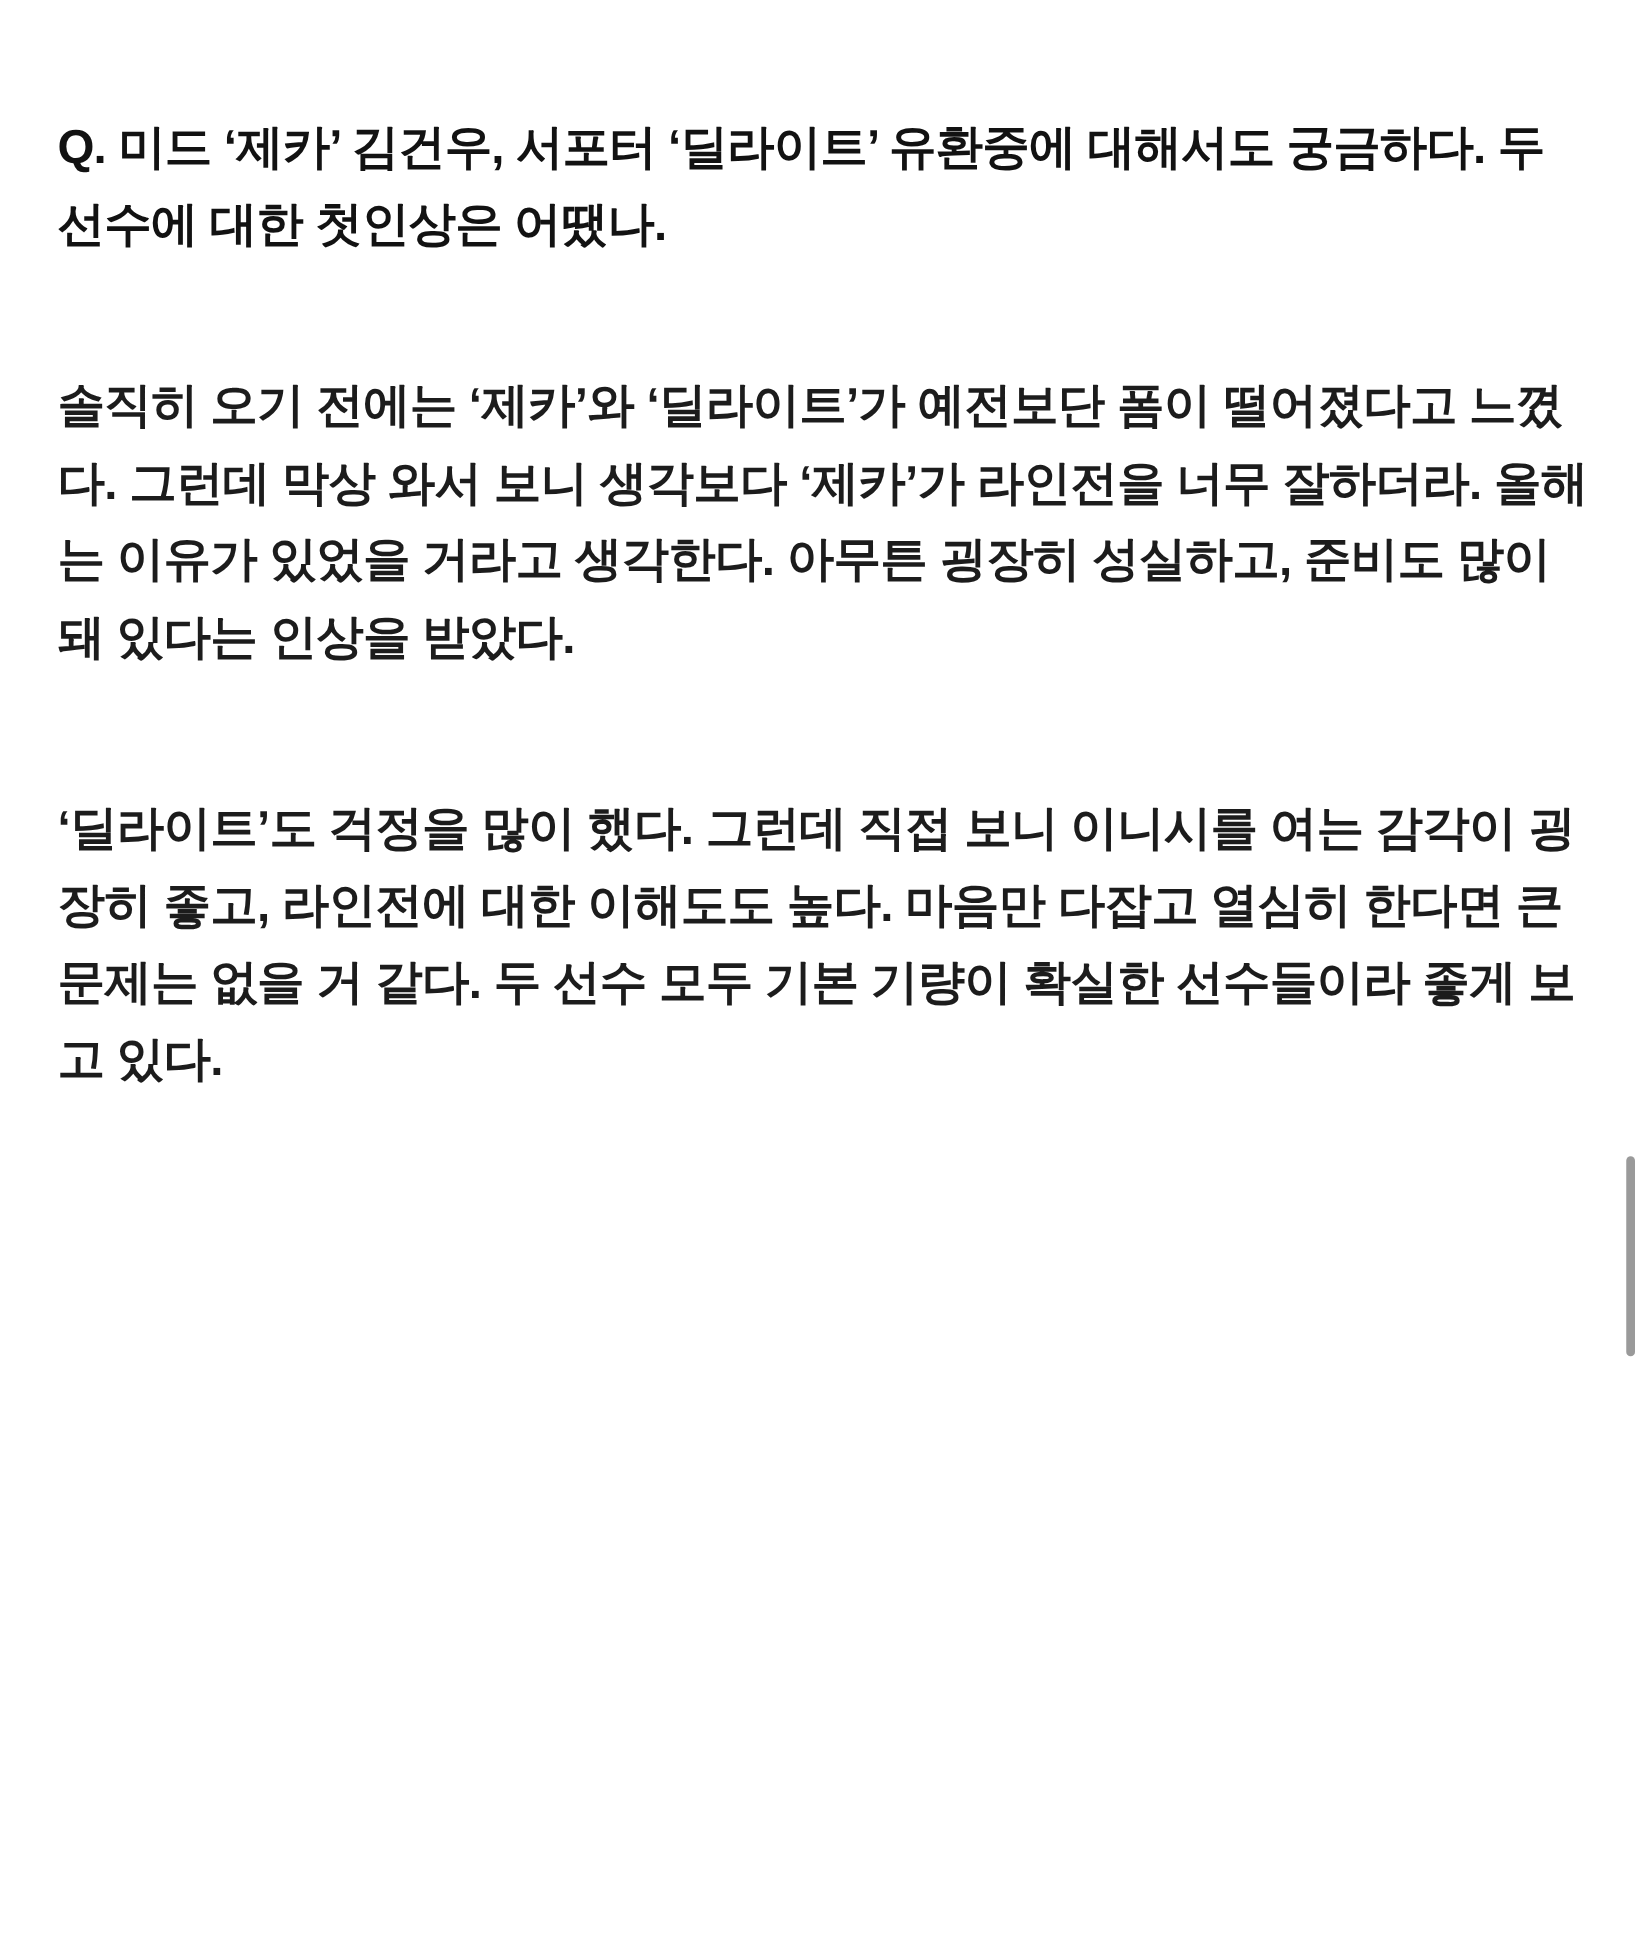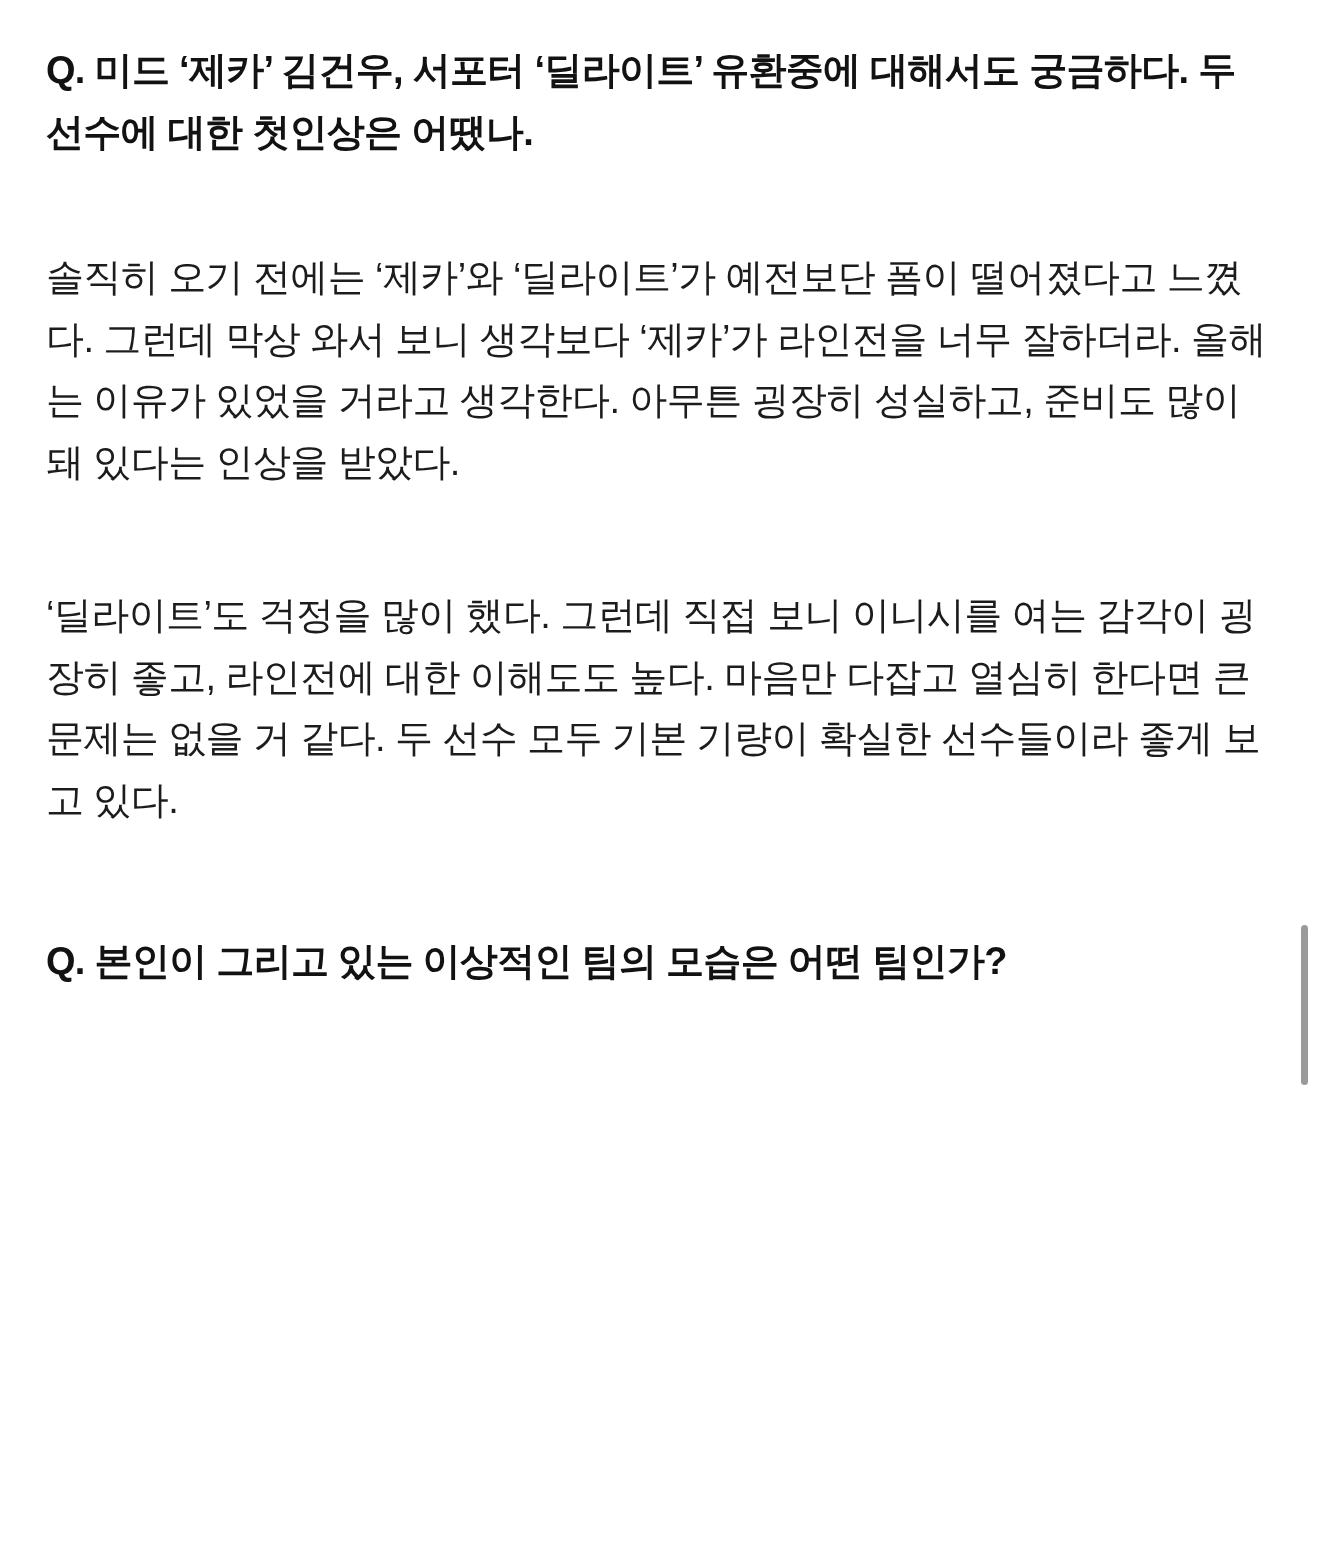--- a/index.html
+++ b/index.html
@@ -13,36 +13,37 @@
     min-height: 1562px;
     font-family: "Liberation Sans", "DejaVu Sans", sans-serif;
     color: #1a1a1a;
     position: relative;
     overflow: hidden;
   }
   .article {
     box-sizing: border-box;
     width: 1320px;
     padding: 40px 48px 0 46px;
+    margin-top: 48px;
   }
   .q-block {
     font-size: 38px;
     line-height: 1.62;
     font-weight: 700;
     letter-spacing: -0.7px;
     color: #121212;
     margin: 0;
   }
   .q-block .q-mark {
     font-weight: 700;
   }
   .a-block {
     font-size: 38px;
     line-height: 1.62;
-    font-weight: 400;
+    font-weight: 700;
     letter-spacing: -0.6px;
     color: #1c1c1c;
     margin: 0;
   }
   .gap-lg { height: 84px; }
   .gap-xl { height: 92px; }
   .gap-q  { height: 100px; }
   .gap-sm { height: 70px; }
 
   
@@ -77,24 +78,20 @@
   <div class="gap-lg"></div>
 
   <p class="a-block">솔직히 오기 전에는 ‘제카’와 ‘딜라이트’가 예전보단 폼이 떨어졌다고 느꼈다. 그런데 막상 와서 보니 생각보다 ‘제카’가 라인전을 너무 잘하더라. 올해는 이유가 있었을 거라고 생각한다. 아무튼 굉장히 성실하고, 준비도 많이 돼 있다는 인상을 받았다.</p>
 
   <div class="gap-xl"></div>
 
   <p class="a-block">‘딜라이트’도 걱정을 많이 했다. 그런데 직접 보니 이니시를 여는 감각이 굉장히 좋고, 라인전에 대한 이해도도 높다. 마음만 다잡고 열심히 한다면 큰 문제는 없을 거 같다. 두 선수 모두 기본 기량이 확실한 선수들이라 좋게 보고 있다.</p>
 
   <div class="gap-q"></div>
 
-  <p class="q-block">
-    <span class="q-mark">Q.</span>
-    <span>본인이 그리고 있는 이상적인 팀의 모습은 어떤 팀인가?</span>
-  </p>
 
   <div class="gap-sm"></div>
 
 
 </div>
 
 <div class="scroll-track">
   <div class="scroll-thumb"></div>
 </div>
 

